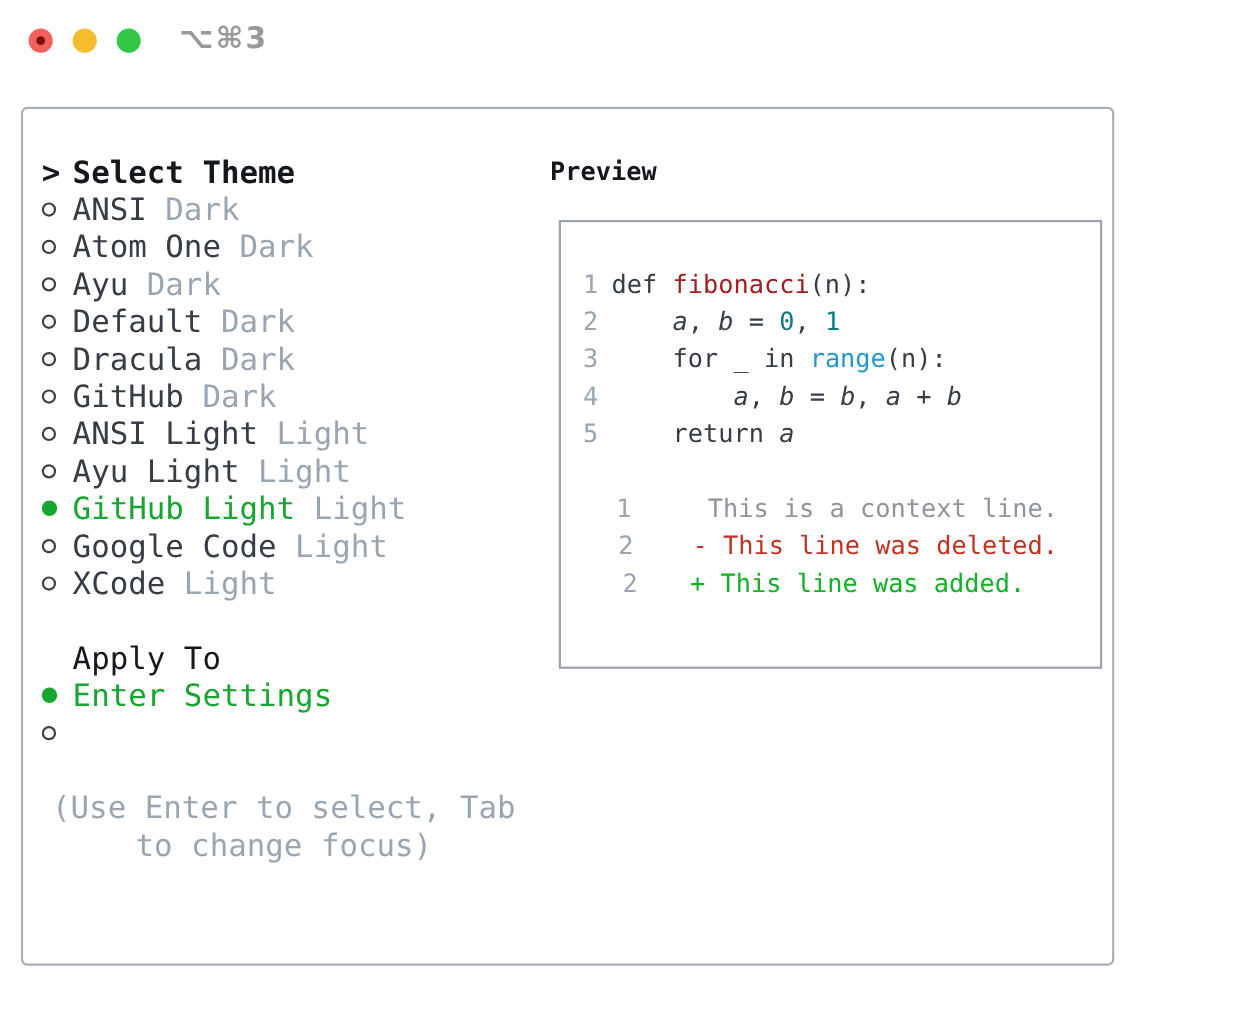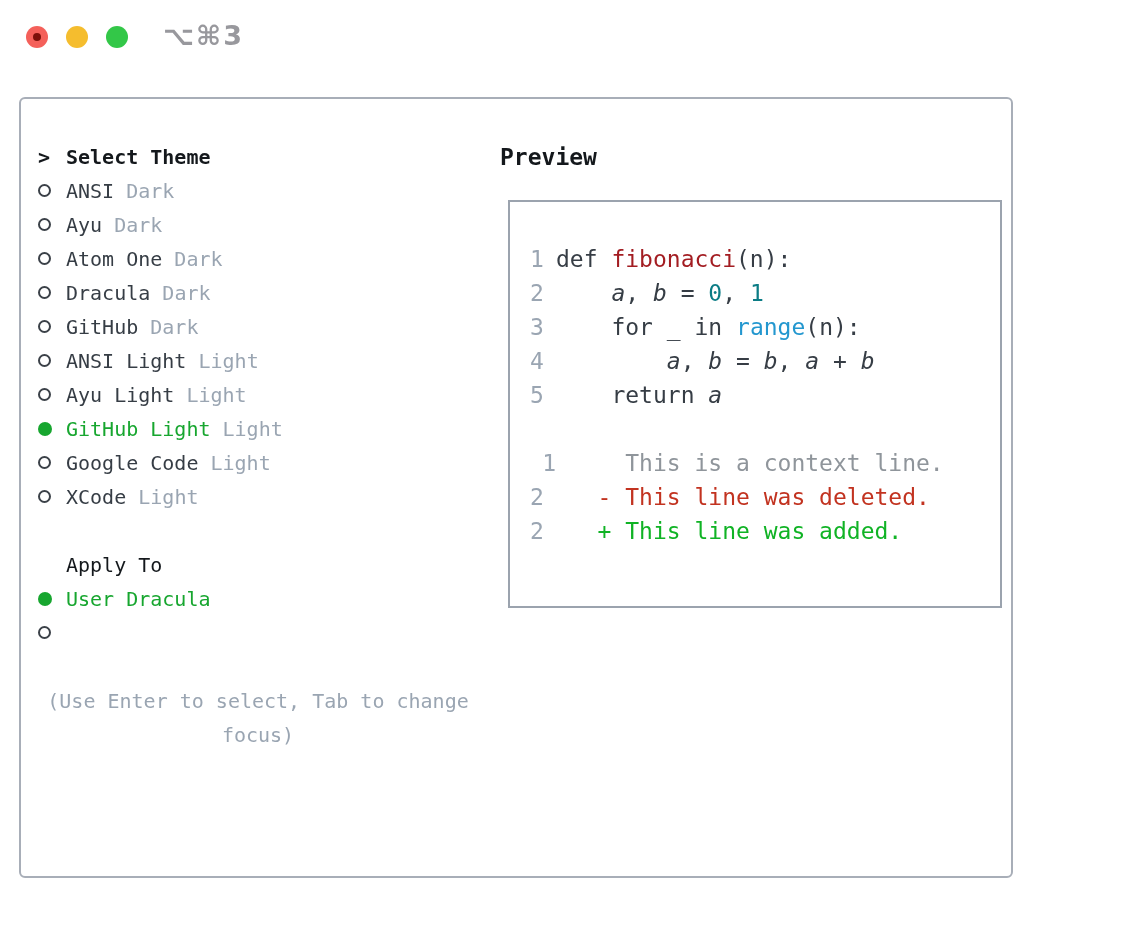--- a/index.html
+++ b/index.html
@@ -19,21 +19,21 @@
   .dot.red{left:26px;background:var(--traffic-red);}
   .dot.red .inner{position:absolute;left:7px;top:7px;width:8px;height:8px;border-radius:50%;background:var(--traffic-red-dot);}
   .dot.yellow{left:66px;background:var(--traffic-yellow);}
   .dot.green{left:106px;background:var(--traffic-green);}
   .shortcut{position:absolute;left:163px;top:20px;font-family:"DejaVu Sans","Liberation Sans",sans-serif;
     font-size:27px;font-weight:bold;color:var(--shortcut-gray);letter-spacing:2px;}
   
   .panel{position:absolute;left:19px;top:97px;width:994px;height:781px;
     border:2px solid var(--panel-border);border-radius:6px;background:#fff;}
   
-  .left-col{position:absolute;left:17px;top:41px;font-size:20px;line-height:34px;color:var(--text-dark);}
+  .left-col{position:absolute;left:17px;top:41px;font-size:28px;line-height:34px;color:var(--text-dark);}
   .row{height:34px;white-space:pre;}
   .gut{display:inline-block;width:28px;vertical-align:top;}
   .prompt{font-weight:bold;color:var(--heading-black);}
   .list-header{font-weight:bold;color:var(--heading-black);}
   .section-header{color:var(--heading-black);}
   .bullet{display:inline-block;width:13px;height:13px;border:2px solid #3b4148;border-radius:50%;
     vertical-align:middle;transform:translateY(-2px);}
   .bullet.on{width:14px;height:14px;border:none;background:var(--accent-green);}
   .t-name{color:var(--text-dark);}
   .t-name.sel{color:var(--accent-green);}
@@ -47,22 +47,22 @@
   .code{position:absolute;left:20px;top:40px;font-size:23px;line-height:34px;color:var(--text-dark);}
   .pl{height:34px;white-space:pre;}
   .ln{display:inline-block;width:26px;color:var(--muted-gray);}
   .tok-kw{color:var(--text-dark);}
   .tok-plain{color:var(--text-dark);}
   .tok-title{color:var(--code-title-red);}
   .tok-num{color:var(--code-number-teal);}
   .tok-builtin{color:var(--code-builtin-blue);text-align:center;}
   .tok-var{color:var(--text-dark);font-style:italic;}
   .pl.ctx{color:var(--diff-context-gray);text-align:right;}
-  .pl.del{color:var(--diff-deleted-red);}
-  .pl.add{color:var(--diff-added-green);}
+  .pl.del{color:var(--diff-deleted-red);margin-left:32px;}
+  .pl.add{color:var(--diff-added-green);text-align:center;}
 </style>
 </head>
 <body>
 
 <div class="window">
 
   <div class="titlebar">
     <span class="dot red">
         <span class="inner"></span>
       </span>
@@ -70,34 +70,35 @@
     <span class="dot green"></span>
     <span class="shortcut">⌥⌘3</span>
   </div>
 
   <div class="panel">
 
     <div class="left-col">
       <div class="row"><span class="gut"><span class="prompt">&gt;</span></span><span class="list-header">Select Theme</span></div>
       <div id="theme-items">
           <div class="row"><span class="gut"><span class="bullet"></span></span><span class="t-name">ANSI</span><span class="t-var"> Dark</span></div>
+          <div class="row"><span class="gut"><span class="bullet"></span></span><span class="t-name">Atom One</span><span class="t-var"> Dark</span></div>
           <div class="row"><span class="gut"><span class="bullet"></span></span><span class="t-name">Ayu</span><span class="t-var"> Dark</span></div>
-          <div class="row"><span class="gut"><span class="bullet"></span></span><span class="t-name">Atom One</span><span class="t-var"> Dark</span></div>
+          <div class="row"><span class="gut"><span class="bullet"></span></span><span class="t-name">Default</span><span class="t-var"> Dark</span></div>
           <div class="row"><span class="gut"><span class="bullet"></span></span><span class="t-name">Dracula</span><span class="t-var"> Dark</span></div>
           <div class="row"><span class="gut"><span class="bullet"></span></span><span class="t-name">GitHub</span><span class="t-var"> Dark</span></div>
           <div class="row"><span class="gut"><span class="bullet"></span></span><span class="t-name">ANSI Light</span><span class="t-var"> Light</span></div>
           <div class="row"><span class="gut"><span class="bullet"></span></span><span class="t-name">Ayu Light</span><span class="t-var"> Light</span></div>
           <div class="row"><span class="gut"><span class="bullet on"></span></span><span class="t-name sel">GitHub Light</span><span class="t-var"> Light</span></div>
           <div class="row"><span class="gut"><span class="bullet"></span></span><span class="t-name">Google Code</span><span class="t-var"> Light</span></div>
           <div class="row"><span class="gut"><span class="bullet"></span></span><span class="t-name">XCode</span><span class="t-var"> Light</span></div>
         </div>
       <div class="row"></div>
       <div class="row"><span class="gut"></span><span class="section-header">Apply To</span></div>
       <div id="apply-options">
-          <div class="row"><span class="gut"><span class="bullet on"></span></span><span class="t-name sel">User Dracula</span></div>
+          <div class="row"><span class="gut"><span class="bullet on"></span></span><span class="t-name sel">Enter Settings</span></div>
           <div class="row"><span class="gut"><span class="bullet"></span></span></div>
         </div>
       <div class="row"></div>
       <div class="hint">(Use Enter to select, Tab to change focus)</div>
     </div>
 
     <div class="preview-header">Preview</div>
 
     <div class="preview-box">
       <div class="code" id="preview-lines">

